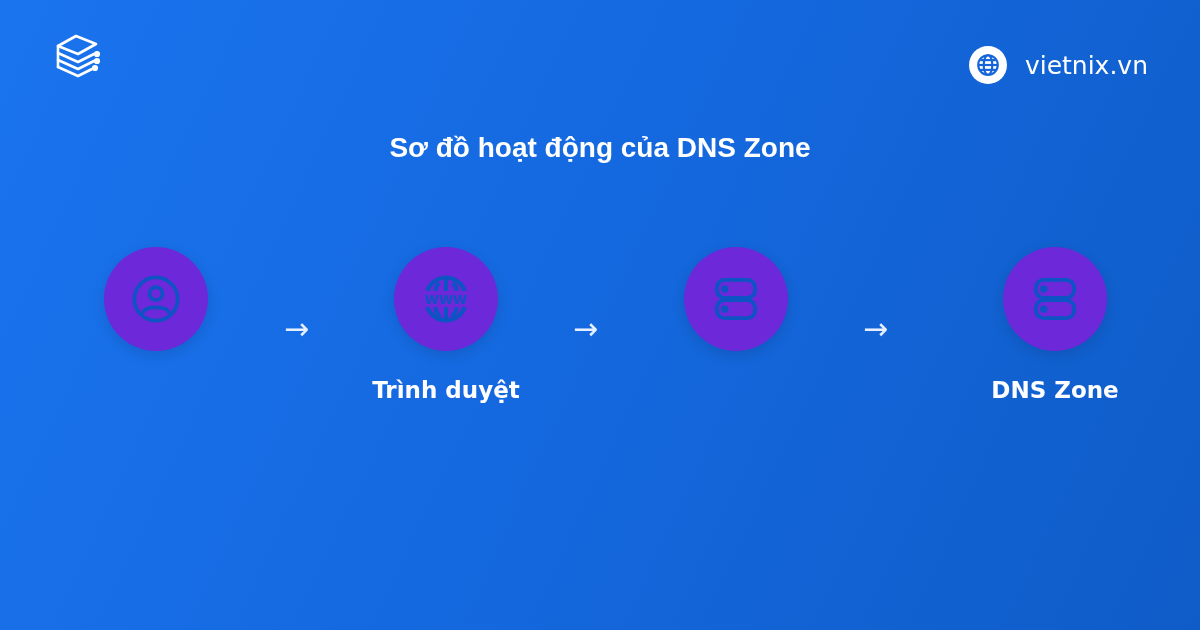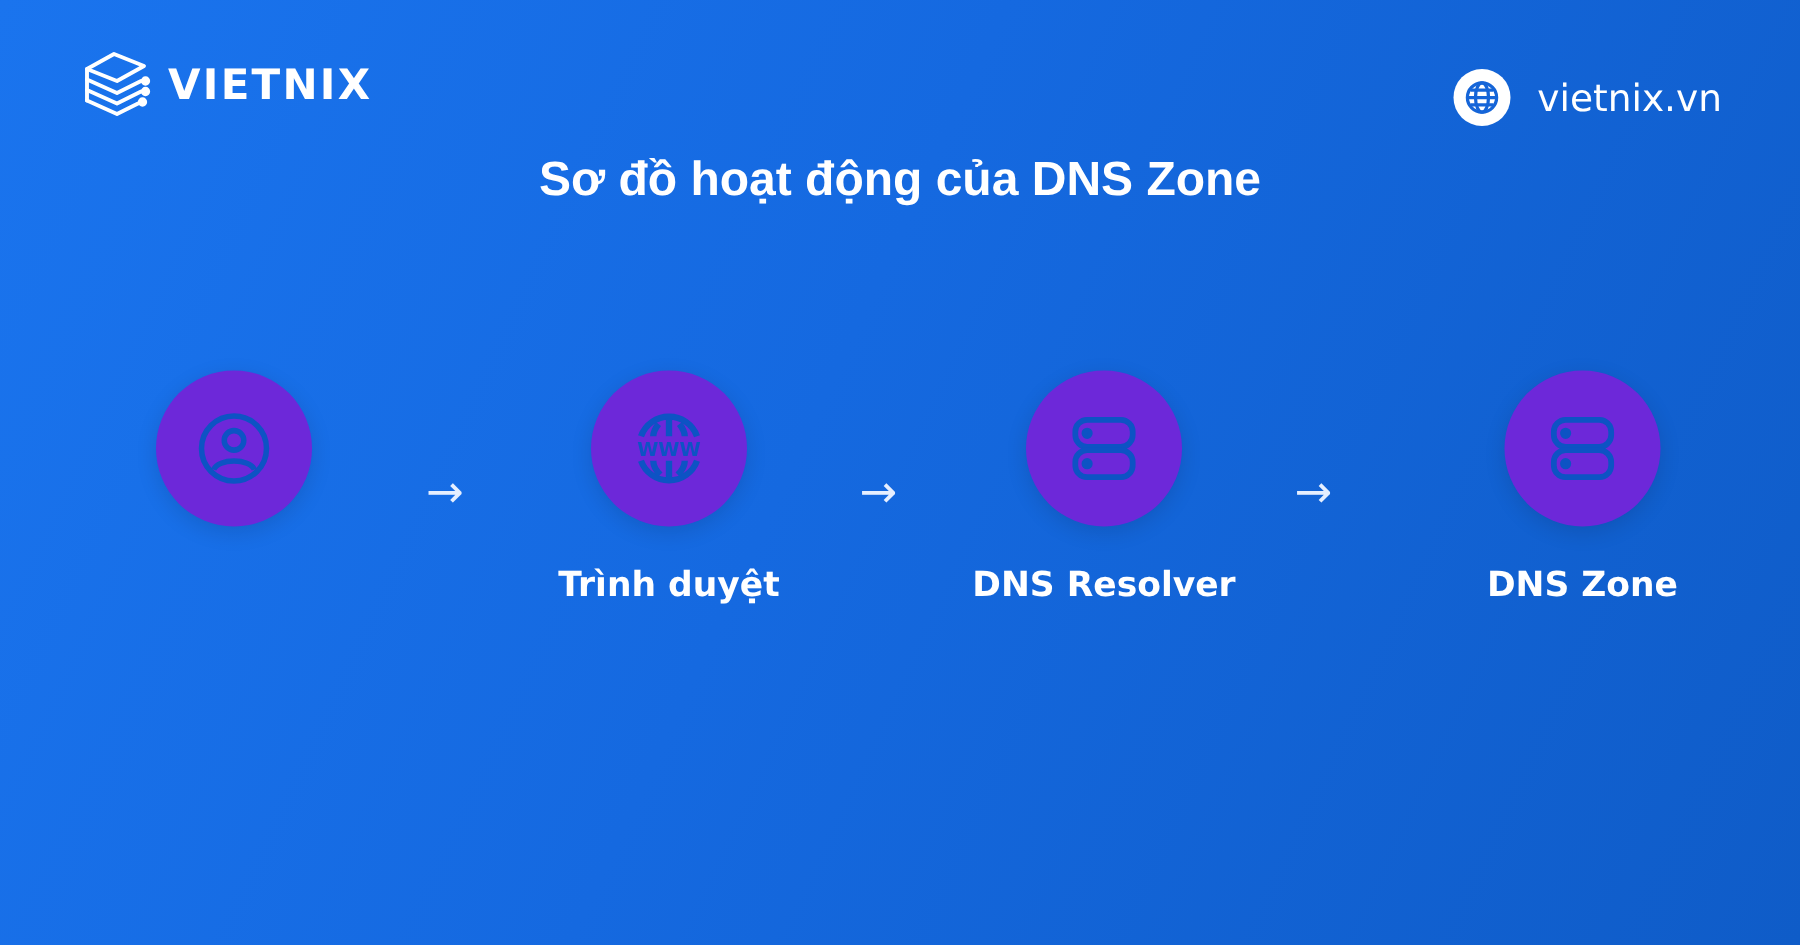--- a/index.html
+++ b/index.html
@@ -15,22 +15,22 @@
       margin-left: 8px; font-size: 28px; font-weight: 700; letter-spacing: 1.5px;
       font-family: "DejaVu Sans", sans-serif;
     }
     .site { position: absolute; right: 52px; top: 46px; display: flex; align-items: center; }
     .globe-badge {
       width: 38px; height: 38px; border-radius: 50%; background: #fff;
       display: flex; align-items: center; justify-content: center;
     }
     .site-text { margin-left: 18px; font-size: 25px; font-family: "DejaVu Sans", sans-serif; font-weight: 400; }
     .title {
-      position: absolute; top: 101px; left: 0; width: 1200px; text-align: center;
-      font-size: 32px; font-weight: 700;
+      position: absolute; top: 132px; left: 0; width: 1200px; text-align: center;
+      font-size: 28px; font-weight: 700;
     }
     .step { position: absolute; top: 247px; width: 220px; text-align: center; }
     .circle {
       width: 104px; height: 104px; border-radius: 50%; background: #6d28d9; margin: 0 auto;
       display: flex; align-items: center; justify-content: center;
       box-shadow: 0 4px 14px rgba(0,0,0,0.12);
     }
     .label { margin-top: 26px; font-size: 23px; font-weight: 700; font-family: "DejaVu Sans", sans-serif; }
     .arrow {
       position: absolute; top: 314px; font-size: 30px; color: #e6efff; line-height: 30px;
@@ -44,21 +44,20 @@
   <svg viewBox="0 0 52 52" fill="none" stroke="#fff" stroke-width="2.6" stroke-linejoin="round" stroke-linecap="round">
     <path d="M6 16 L24 6 L44 14 L26 24 Z"></path>
     <path d="M6 23 L26 32 L42 24"></path>
     <path d="M6 30 L26 39 L42 31"></path>
     <path d="M6 37 L26 46 L40 39"></path>
     <path d="M6 16 V37"></path>
     <circle cx="45" cy="24" r="1.8" fill="#fff"></circle>
     <circle cx="45" cy="31" r="1.8" fill="#fff"></circle>
     <circle cx="43" cy="38" r="1.8" fill="#fff"></circle>
   </svg>
-  <span class="logo-text">VIETNIX</span>
 </div>
 
 <div class="site">
   <div class="globe-badge">
     <svg viewBox="0 0 24 24" width="26" height="26" fill="none" stroke="#1565d8" stroke-width="2">
       <circle cx="12" cy="12" r="9"></circle>
       <ellipse cx="12" cy="12" rx="4" ry="9"></ellipse>
       <line x1="3" y1="12" x2="21" y2="12"></line>
       <line x1="5" y1="7.5" x2="19" y2="7.5"></line>
       <line x1="5" y1="16.5" x2="19" y2="16.5"></line>
@@ -102,21 +101,20 @@
 
 <div class="step" style="left:626px;">
   <div class="circle">
     <svg viewBox="0 0 48 48" width="54" height="54" fill="none" stroke="#0d53c4" stroke-width="3.4">
       <rect x="7" y="7" width="34" height="16" rx="7"></rect>
       <rect x="7" y="25" width="34" height="16" rx="7"></rect>
       <circle cx="14" cy="15" r="1.6" fill="#0d53c4"></circle>
       <circle cx="14" cy="33" r="1.6" fill="#0d53c4"></circle>
     </svg>
   </div>
-  <div class="label">DNS Resolver</div>
 </div>
 
 <div class="arrow" style="left:863px;">→</div>
 
 <div class="step" style="left:945px;">
   <div class="circle">
     <svg viewBox="0 0 48 48" width="54" height="54" fill="none" stroke="#0d53c4" stroke-width="3.4">
       <rect x="7" y="7" width="34" height="16" rx="7"></rect>
       <rect x="7" y="25" width="34" height="16" rx="7"></rect>
       <circle cx="14" cy="15" r="1.6" fill="#0d53c4"></circle>

